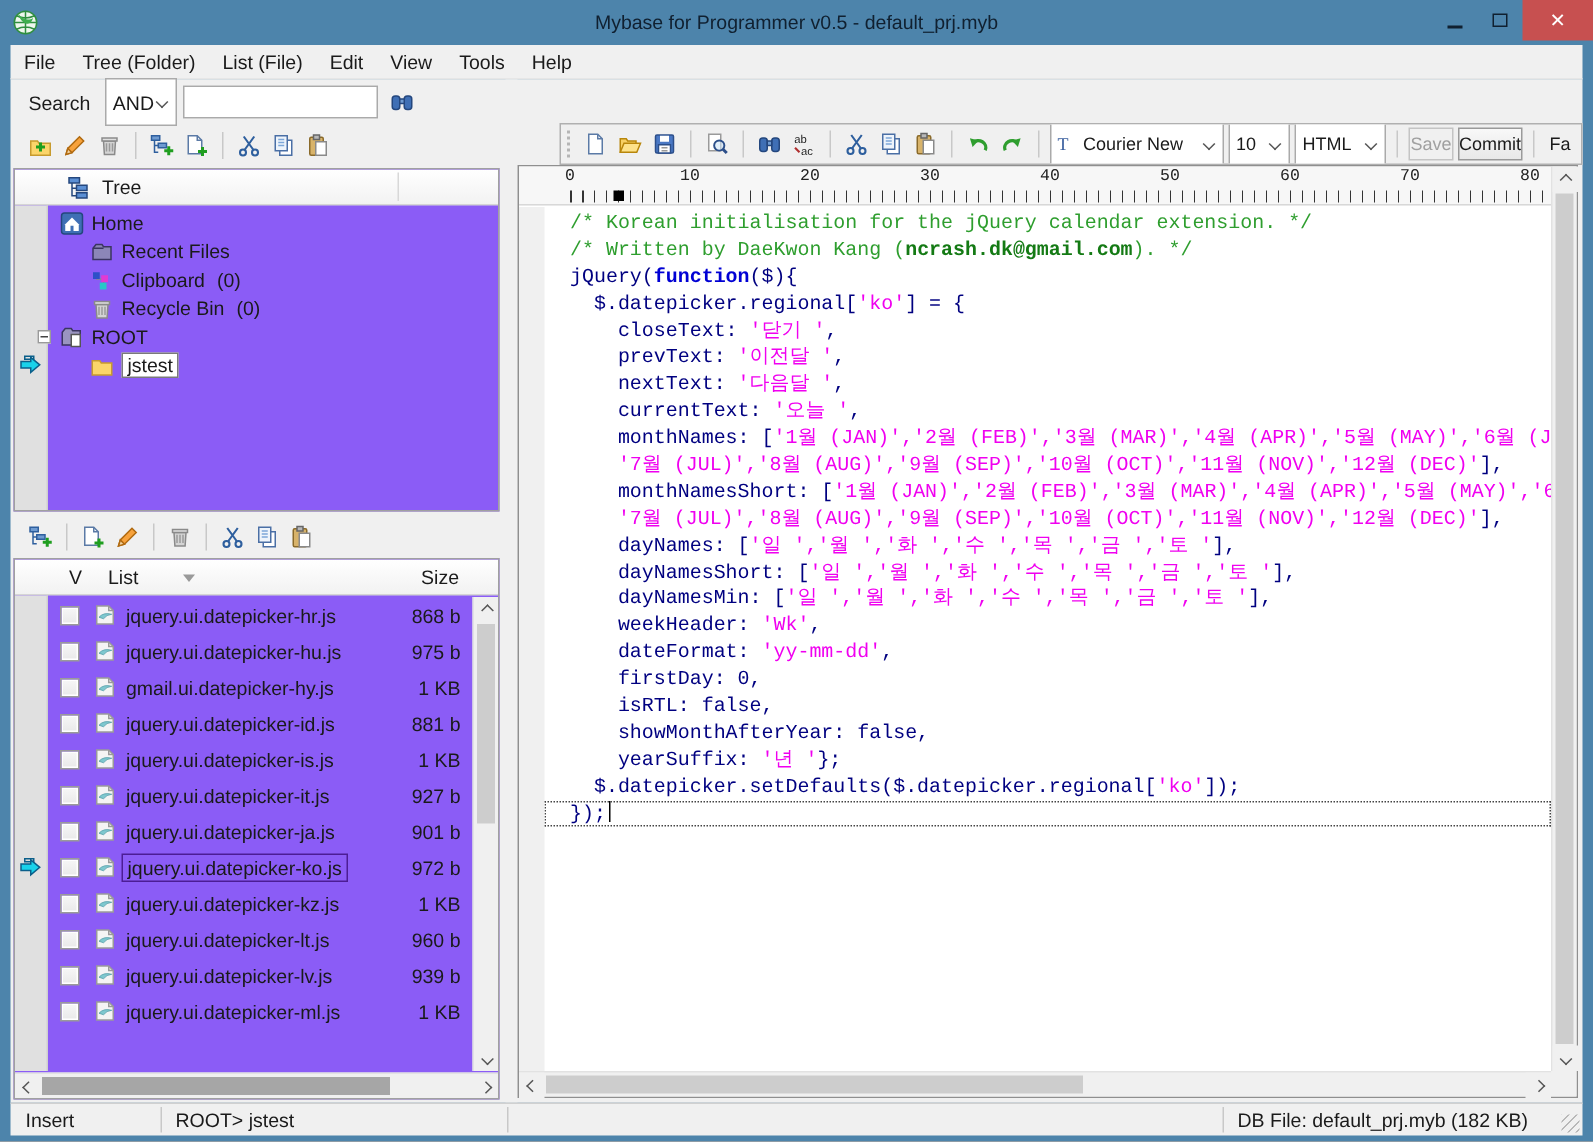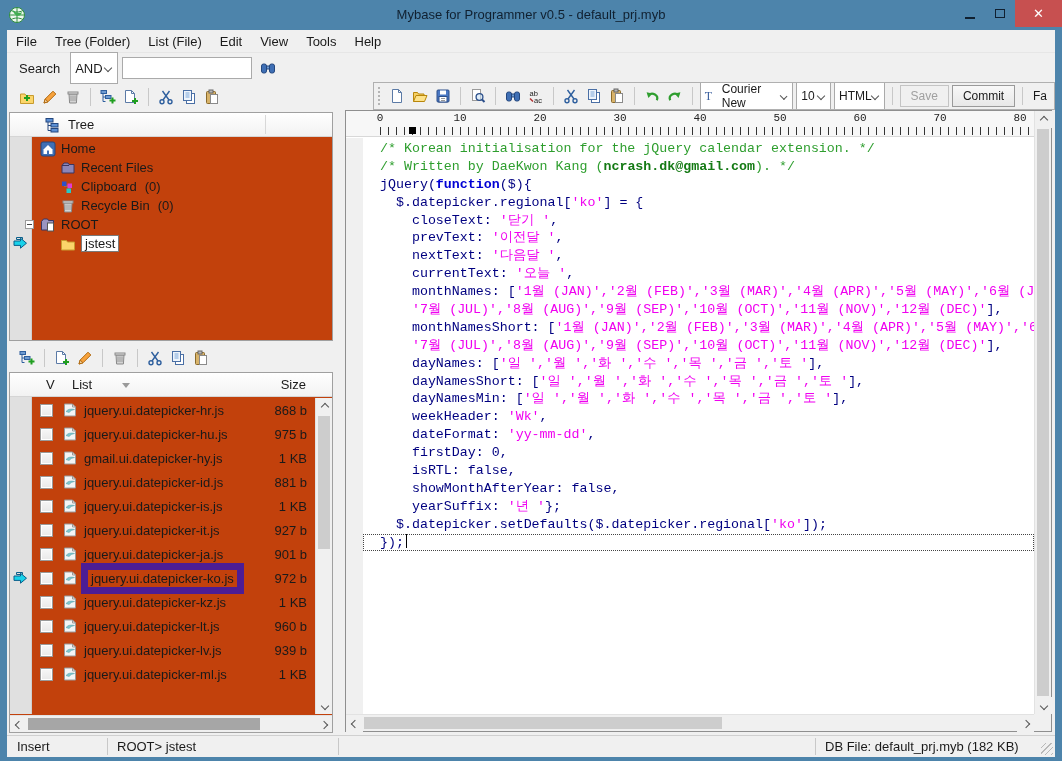--- a/index.html
+++ b/index.html
@@ -35,21 +35,21 @@
   .chev.up{transform:rotate(135deg);} .chev.down{transform:rotate(-45deg);}
   .chev.left{transform:rotate(45deg);} .chev.right{transform:rotate(-135deg);}
   
   .tb{display:flex;align-items:center;gap:3px;padding-left:10px;}
   .tree-tb{position:absolute;left:0;top:31px;right:0;height:26px;}
   .list-tb{position:absolute;left:0;top:291px;right:0;height:27px;}
   .tb-icon{width:20px;height:20px;display:inline-flex;align-items:center;justify-content:center;}
   .tb-icon svg{width:16px;height:16px;}
   .tb-sep{width:1px;height:18px;background:#c8c8c8;margin:0 4px;}
   
-  .panel{position:absolute;background:#c2410c;border:1px solid #a0a0a0;}
+  .panel{position:absolute;background:#8b5cf6;border:1px solid #a0a0a0;}
   .tree-panel{left:2px;top:59px;right:4px;height:229px;overflow:hidden;}
   .list-panel{left:2px;top:319px;right:4px;bottom:2px;overflow:hidden;}
   .panel-header{position:relative;height:24px;background:linear-gradient(#ffffff,#f2f2f2);
     border-bottom:1px solid #d5d5d5;display:flex;align-items:center;}
   .panel-gutter{position:absolute;left:0;top:24px;bottom:0;width:22px;background:#e0e0e0;border-right:1px solid #cfcfcf;}
   .hdr-divider{position:absolute;top:2px;bottom:2px;width:1px;background:#d8d8d8;}
   
   .tree-rows{position:absolute;left:0;top:26px;right:0;}
   .tree-row{position:relative;height:19px;display:flex;align-items:center;}
   .tree-row .icon16{width:16px;height:16px;margin-right:5px;flex:none;}
@@ -64,42 +64,42 @@
   .list-hdr-check{position:absolute;left:36px;top:4px;}
   .list-hdr-name{position:absolute;left:62px;top:4px;}
   .sort-arrow{position:absolute;left:112px;top:10px;width:0;height:0;border-left:4px solid transparent;border-right:4px solid transparent;border-top:5px solid #9a9a9a;}
   .list-hdr-size{position:absolute;right:26px;top:4px;}
   .list-rows{position:absolute;left:0;top:25px;right:17px;bottom:18px;overflow:hidden;}
   .list-row{position:relative;height:24px;display:flex;align-items:center;}
   .checkbox{position:absolute;left:30px;width:13px;height:13px;border:1px solid #9a9a9a;background:linear-gradient(#f7f7f7,#e9e9e9);box-shadow:inset 0 0 0 1px #fff;}
   .list-row .icon16{position:absolute;left:52px;width:16px;height:16px;}
   .list-row .icon16 svg{width:16px;height:16px;}
   .file-name{position:absolute;left:74px;white-space:nowrap;}
-  .file-name.sel{border:7px solid #4c1d95;padding:1px 3px;left:71px;text-align:right;}
+  .file-name.sel{border:1px solid #4c1d95;padding:1px 3px;left:71px;text-align:right;}
   .file-size{position:absolute;right:8px;white-space:nowrap;}
   
   .sb-track{background:#f0f0f0;position:absolute;}
   .sb-btn{position:absolute;width:17px;height:17px;display:flex;align-items:center;justify-content:center;background:#f0f0f0;}
   .sb-thumb{position:absolute;background:#cdcdcd;}
   .list-vscroll{right:0;top:25px;bottom:18px;width:17px;border-left:1px solid #e2e2e2;}
   .list-hscroll{left:0;right:0;bottom:0;height:17px;border-top:1px solid #e2e2e2;}
   
   .tab-row{position:absolute;left:2px;top:4px;right:0;height:25px;display:flex;align-items:flex-end;}
   .tab{height:22px;padding:0 14px;display:flex;align-items:center;background:linear-gradient(#f6f6f6,#e6e6e6);
     border:1px solid #9a9a9a;border-left-width:0;}
   .tab:first-child{border-left-width:1px;}
   .tab.active{height:25px;background:#fff;border:1px solid #8f8f8f;border-bottom:1px solid #f4f4f4;position:relative;z-index:2;margin-bottom:-1px;}
   .editor-tb{position:absolute;left:0;top:29px;right:0;height:28px;background:#f0f0f0;border:1px solid #b0b0b0;
     display:flex;align-items:center;gap:3px;padding:0 4px;overflow:hidden;margin-left:28px;}
   .tb-grip{width:3px;height:18px;border-left:2px dotted #b5b5b5;margin-right:3px;}
   .font-combo{width:118px;font-size:12px;}
   .size-combo{width:42px;font-size:12px;}
   .mode-combo{width:62px;font-size:12px;}
   .combo .cicon{width:14px;height:14px;margin-right:3px;flex:none;font-family:"Liberation Serif",serif;font-size:12px;color:#3a5f9e;line-height:14px;}
-  .btn{height:22px;padding:0 10px;display:flex;align-items:center;background:linear-gradient(#f8f8f8,#e8e8e8);
+  .btn{height:22px;padding:0 0;display:flex;align-items:center;background:linear-gradient(#f8f8f8,#e8e8e8);
     border:1px solid #9a9a9a;font-size:12px;}
   .btn.disabled{color:#a0a0a0;background:#f0f0f0;border-color:#c4c4c4;}
   .btn.clipped{border-color:transparent;background:transparent;padding:0 2px;}
   
   .editor-frame{position:absolute;left:0;top:57px;right:3px;bottom:3px;border:1px solid #8f8f8f;background:#fff;}
   .ruler{position:absolute;left:0;top:0;right:17px;height:26px;background:#f7f7f7;border-bottom:1px solid #d8d8d8;overflow:hidden;}
   .ruler-nums{position:absolute;left:34px;top:1px;right:0;height:13px;font-family:"Liberation Mono",monospace;font-size:11px;color:#222;}
   .ruler-nums span{position:absolute;transform:translateX(-50%);}
   .ruler-ticks{position:absolute;left:34px;top:16px;height:8px;width:680px;
     background:repeating-linear-gradient(to right,#333 0,#333 1px,transparent 1px,transparent 8px);}

